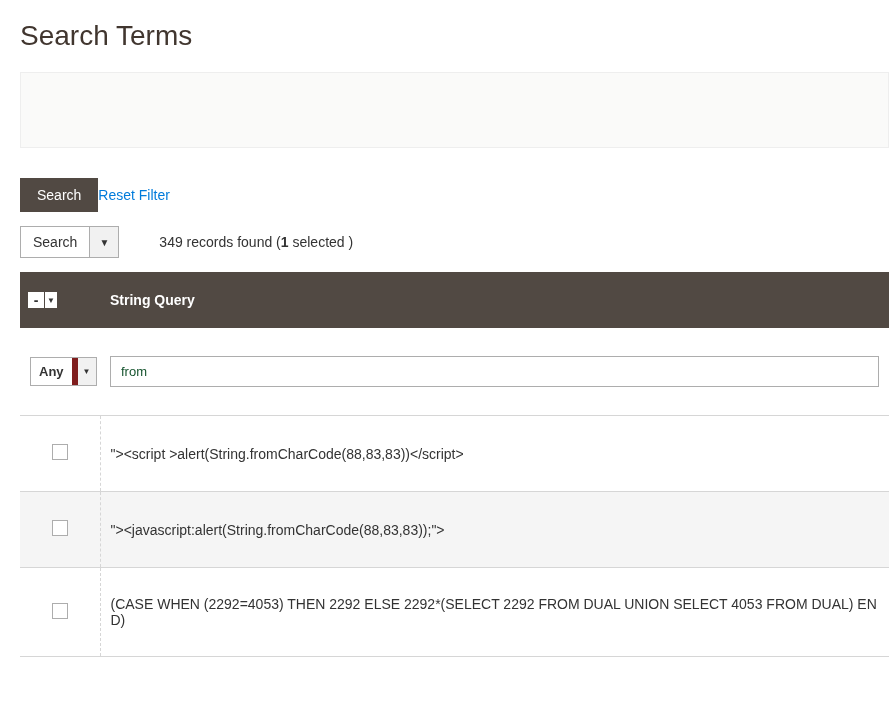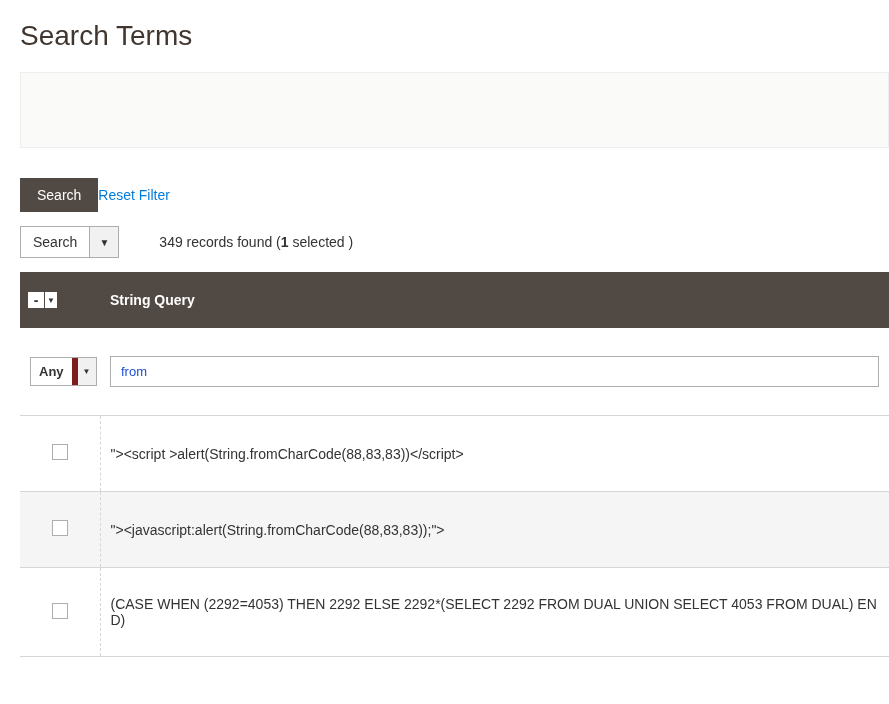--- a/index.html
+++ b/index.html
@@ -143,21 +143,21 @@
       justify-content: center;
       background: #f1f1f1;
       font-size: 8px;
       color: #333;
     }
     .filter-input {
       width: 100%;
       padding: 7px 10px;
       border: 1px solid #adadad;
       font-size: 13px;
-      color: #1d4ed8;
+      color: #14532d;
     }
     .grid tbody tr td {
       padding: 28px 10px;
       border-bottom: 1px solid #d6d6d6;
       vertical-align: middle;
       color: #333;
       font-size: 14px;
       word-break: break-all;
     }
     .grid tbody tr td.query-cell {

